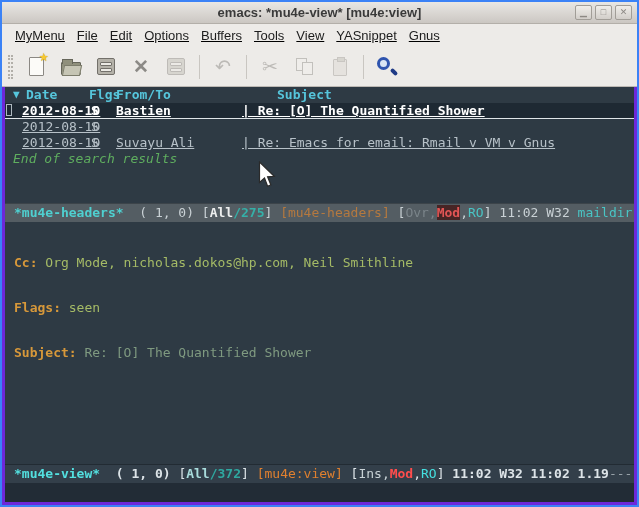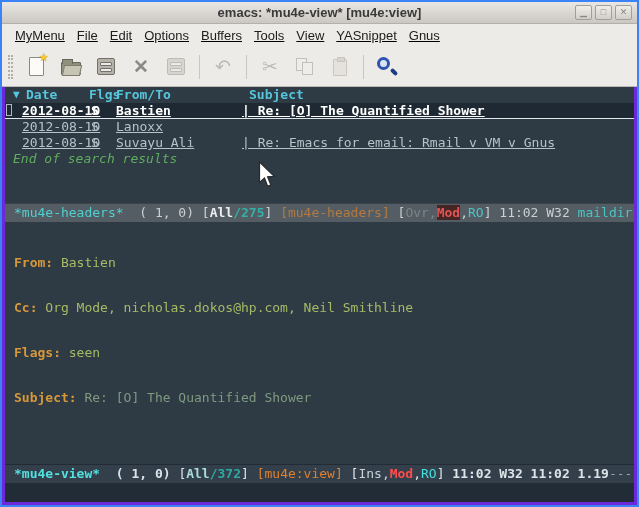--- a/index.html
+++ b/index.html
@@ -49,35 +49,35 @@
   .ic-search .lens { position:absolute; left:2px; top:2px; width:13px; height:13px; border:3px solid #2f54ae; border-radius:50%; background:#d9e4f4; }
   .ic-search .handle { position:absolute; left:15px; top:15px; width:8px; height:4px; background:#1f3a85; border-radius:2px; transform:rotate(45deg); }
 
   
   .emacs { flex:1; margin:0 3px 3px; background:#2e3a44; position:relative; display:flex; flex-direction:column;
            font-family:"DejaVu Sans Mono", monospace; font-size:13px; color:#c3ccd2; overflow:hidden; }
 
   .hwin { height:116px; display:flex; flex-direction:column; }
   .hl { height:16px; line-height:16px; display:flex; color:#56c6dc; font-weight:bold; padding-left:8px; white-space:pre; }
   .hl-sort { width:13px; font-size:11px; } .hl-date { width:63px; } .hl-flags { width:27px; } .hl-from { width:126px; }
-  .hl-subject { flex:1; padding-left:7px; }
+  .hl-subject { flex:1; padding-left:7px;margin-left:28px; }
   .hrow { height:16px; line-height:16px; display:flex; padding-left:8px; color:#b7c1c8; white-space:pre; position:relative;text-decoration:underline; }
   .hrow .c-date { width:76px; padding-left:9px; } .hrow .c-flags { width:27px; padding-left:2px; }
   .hrow .c-from { width:126px; } .hrow .c-subj { flex:1; }
   .hrow.selected { color:#ffffff; font-weight:bold; background:#1e2933; border-bottom:1px solid #dfe5e8; }
   .fringe-cursor { position:absolute; left:1px; top:1px; width:6px; height:12px; border:1px solid #aeb8bf; }
   .end-msg { height:16px; line-height:16px; padding-left:8px; color:#5fae5f; font-style:italic; }
   .hspacer { flex:1; }
 
   
   .ml { height:19px; line-height:18px; padding-left:9px; white-space:pre; overflow:hidden; font-size:13px; }
   .ml1 { background:#545d63; color:#c9d1d5; border-top:1px solid #3c444a; }
   .ml2 { height:19px; background:#333f4a; color:#dde4e8; border-top:1px solid #222b33; }
   .b { font-weight:bold; }
-  .ml1 .bufname { color:#4fd0d0; font-weight:normal;text-align:right; }
+  .ml1 .bufname { color:#4fd0d0; font-weight:bold;text-align:right; }
   .ml1 .all { color:#eceeee; font-weight:bold; } .ml1 .cnt { color:#35b0a8; font-weight:bold; }
   .ml1 .minor { color:#b5793f; } .ml1 .dimflag { color:#7b858a; }
   .ml1 .mod { color:#e25555; background:#472525; font-weight:bold; }
   .ml1 .ro { color:#49c5c5; } .ml1 .maildir { color:#49c5c5; }
   .ml2 .bufname { color:#53e0e0; font-weight:bold; }
   .ml2 .all { color:#a9dcdc; font-weight:bold; } .ml2 .cnt { color:#2fa8a0; font-weight:bold; }
   .ml2 .minor { color:#e0802f; } .ml2 .insflag { color:#c8d2d6; }
   .ml2 .mod { color:#ff4d4d; font-weight:bold; } .ml2 .ro { color:#45e0e0; }
   .ml2 .dashes { color:#97a1a8; }
 
@@ -188,36 +188,34 @@
       <div class="hrow selected">
         <div class="fringe-cursor"></div>
         <span class="c-date">2012-08-10</span>
         <span class="c-flags">S</span>
         <span class="c-from">Bastien</span>
         <span class="c-subj">| Re: [O] The Quantified Shower</span>
       </div>
       <div class="hrow">
         <span class="c-date">2012-08-10</span>
         <span class="c-flags">S</span>
-        <span class="c-from">Lanoxx</span>
       </div>
       <div class="hrow">
         <span class="c-date">2012-08-10</span>
         <span class="c-flags">S</span>
         <span class="c-from">Suvayu Ali</span>
         <span class="c-subj">| Re: Emacs for email: Rmail v VM v Gnus</span>
       </div>
       <div class="end-msg">End of search results</div>
       <div class="hspacer"></div>
     </div>
 
     <div class="ml ml1"><span class="bufname">*mu4e-headers*</span><span>  ( 1, 0) </span><span>[</span><span class="all">All</span><span class="cnt">/275</span><span>] </span><span class="minor">[mu4e-headers] </span><span>[</span><span class="dimflag">Ovr,</span><span class="mod">Mod</span><span>,</span><span class="ro">RO</span><span>] </span><span>11:02 W32 </span><span class="maildir">maildir:/bulk</span></div>
 
     <div class="vwin">
-      <div class="vf"><span class="vf-label">From:</span> <span class="vf-val">Bastien</span></div>
       <div class="vf"><span class="vf-label">Cc:</span> <span class="vf-val">Org Mode, nicholas.dokos@hp.com, Neil Smithline</span></div>
       <div class="vf"><span class="vf-label">Flags:</span> <span class="vf-val">seen</span></div>
       <div class="vf"><span class="vf-label">Subject:</span> <span class="vf-val dim">Re: [O] The Quantified Shower</span></div>
       
       
       
       
       
       
       

